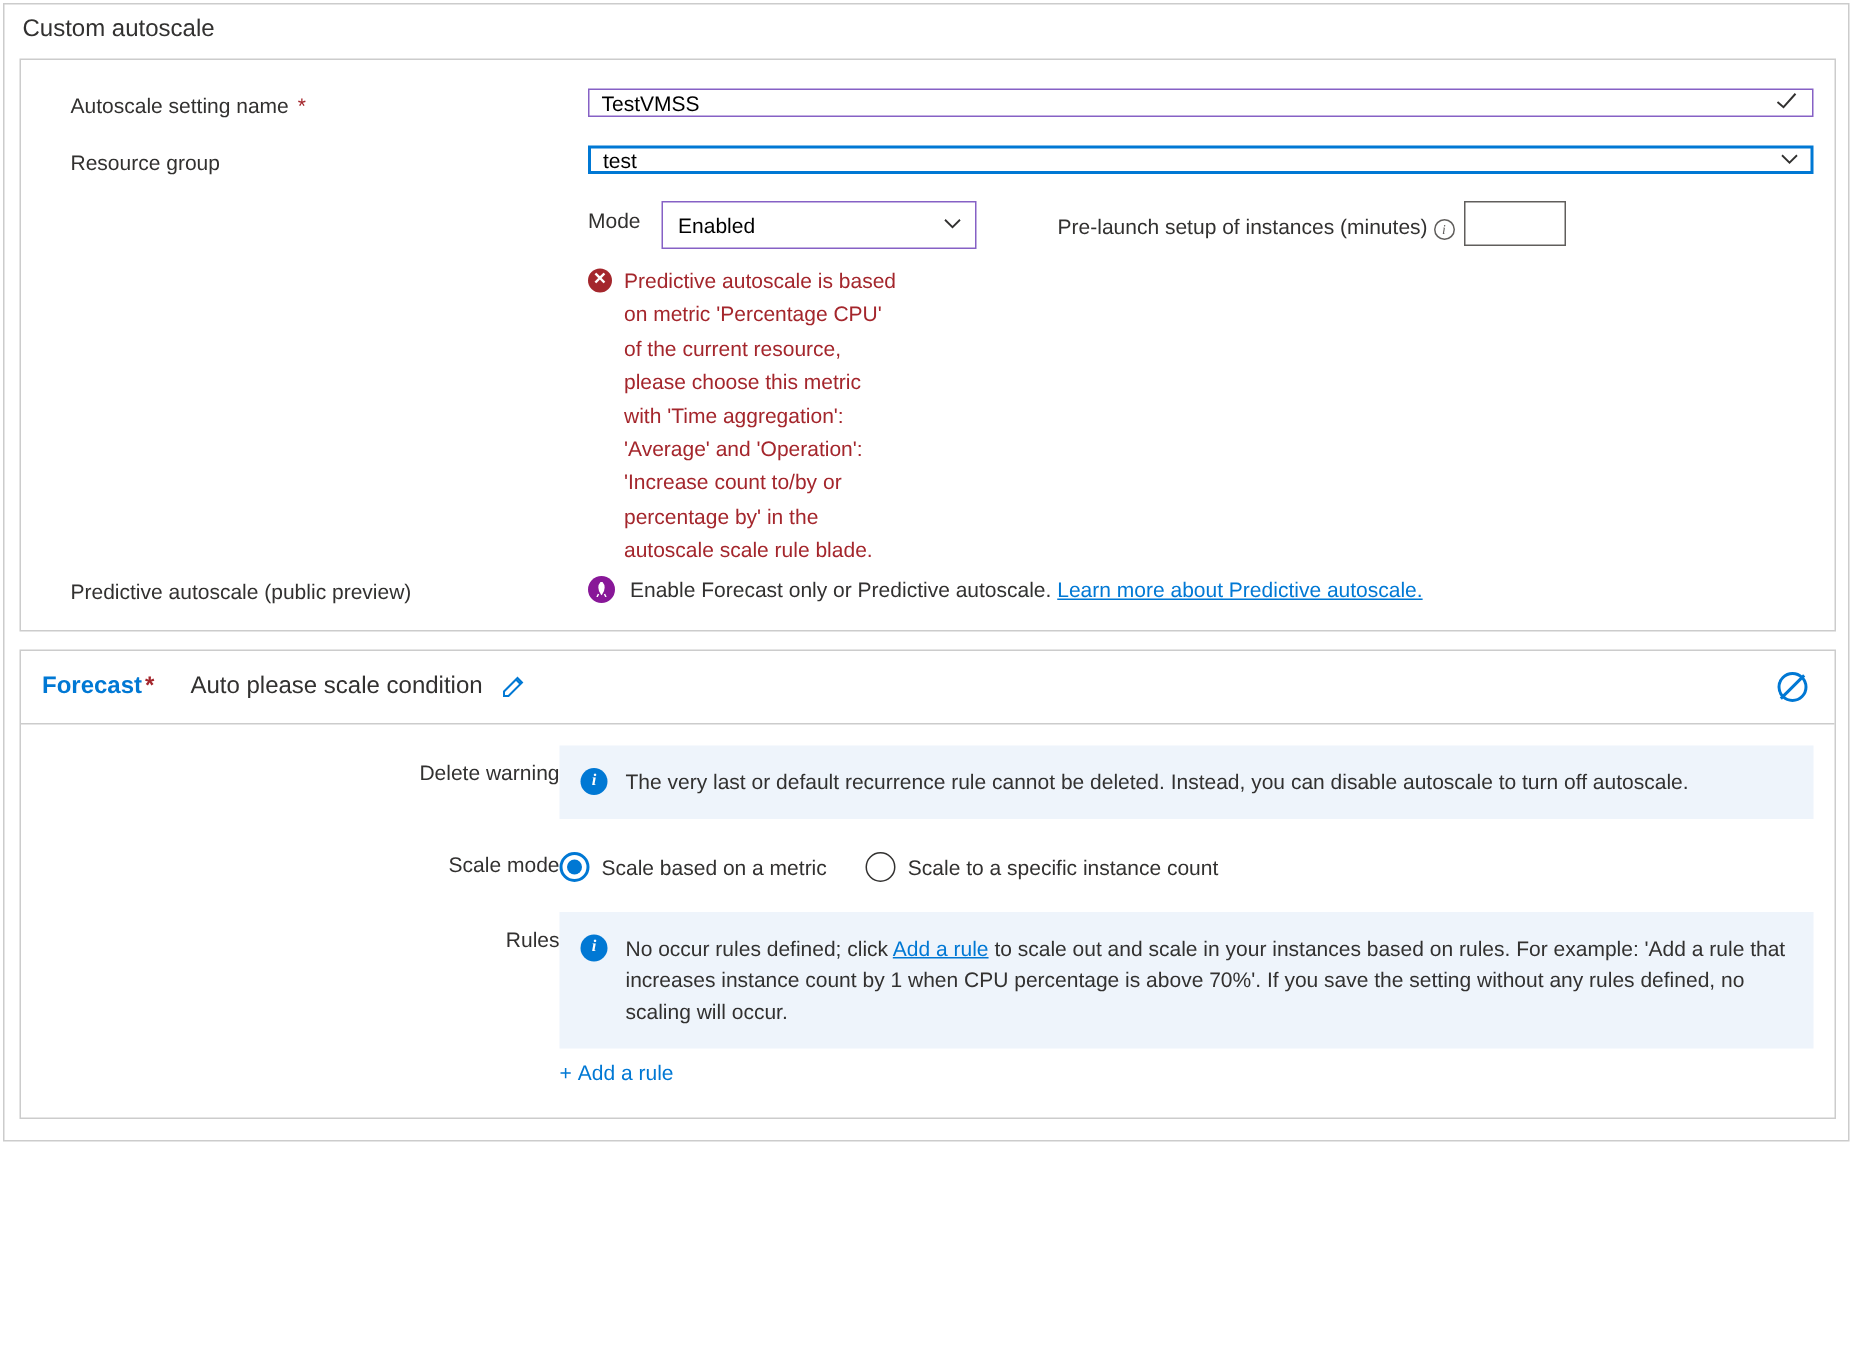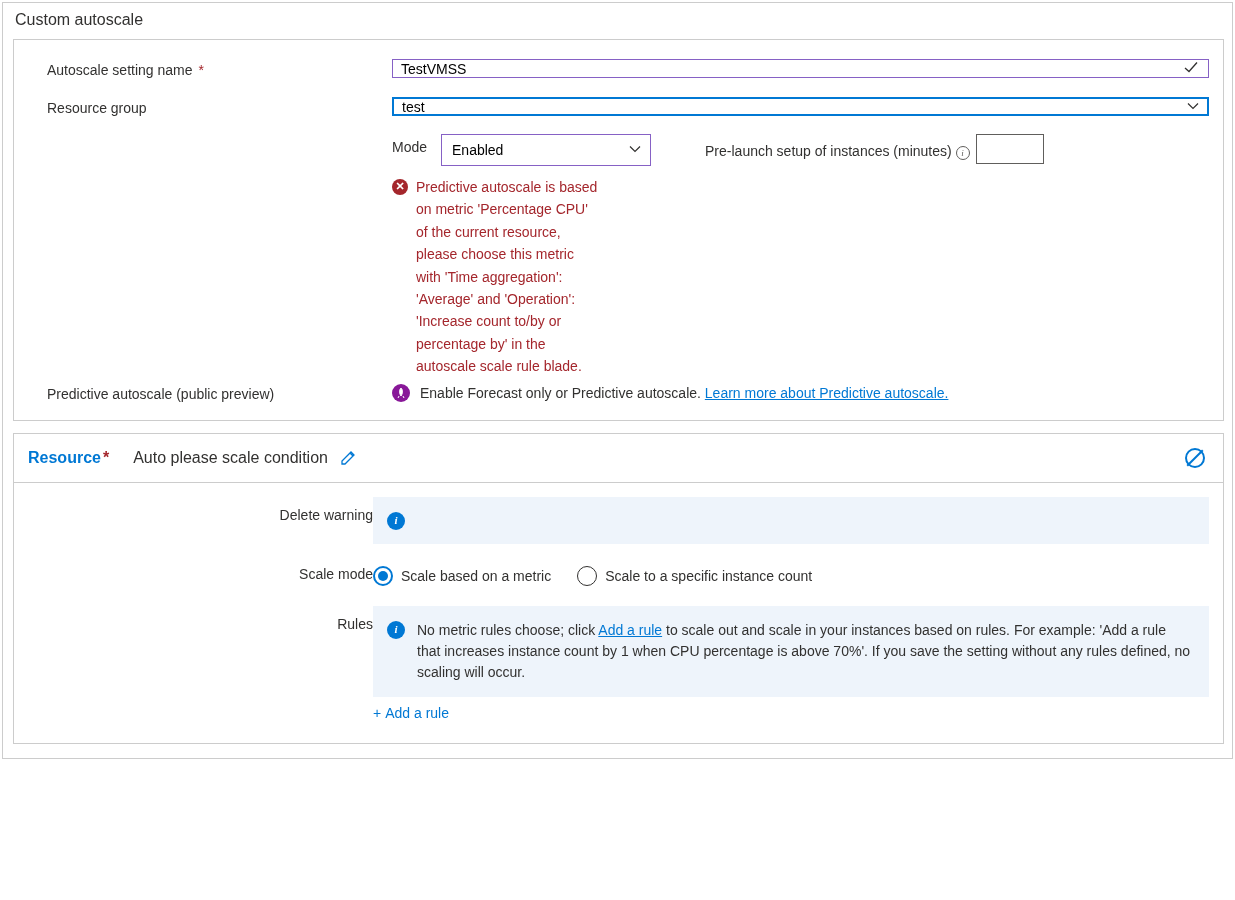--- a/index.html
+++ b/index.html
@@ -413,38 +413,39 @@
             <a class="link">Learn more about Predictive autoscale.</a>
           </span>
         </div>
       </div>
     </div>
   </div>
 
   <div class="cond-panel">
     <div class="cond-header">
       <span class="cond-title">
-        <span>Resource</span><span class="required-star">*</span>
+        <span>Forecast</span><span class="required-star">*</span>
       </span>
       <span class="cond-sub">Auto please scale condition</span>
       <span class="pencil-icon">
         <svg width="16" height="16" viewBox="0 0 16 16">
             <path d="M2 14 L2 11 L11 2 L14 5 L5 14 Z M10 3 L13 6" stroke="#0078d4" stroke-width="1.3" fill="none"></path>
           </svg>
       </span>
       <span class="spacer"></span>
       <span class="disallow-icon"></span>
     </div>
 
     <div class="cond-body">
 
       <div class="body-row">
         <div class="body-label">Delete warning</div>
         <div class="info-box">
           <span class="info-circle">i</span>
+          <span>The very last or default recurrence rule cannot be deleted. Instead, you can disable autoscale to turn off autoscale.</span>
         </div>
       </div>
 
       <div class="body-row">
         <div class="body-label no-pad">Scale mode</div>
         <div class="radio-group">
           <label class="radio-opt">
             <span class="radio-circle selected">
                 <span class="radio-dot"></span>
               </span>
@@ -456,21 +457,21 @@
           </label>
         </div>
       </div>
 
       <div class="body-row" style="margin-bottom:12px">
         <div class="body-label">Rules</div>
         <div class="rules-wrap">
           <div class="info-box">
             <span class="info-circle">i</span>
             <span>
-              <span>No metric rules choose; click </span><a class="link">Add a rule</a><span> to scale out and scale in your instances based on rules. For example: 'Add a rule that increases instance count by 1 when CPU percentage is above 70%'. If you save the setting without any rules defined, no scaling will occur.</span>
+              <span>No occur rules defined; click </span><a class="link">Add a rule</a><span> to scale out and scale in your instances based on rules. For example: 'Add a rule that increases instance count by 1 when CPU percentage is above 70%'. If you save the setting without any rules defined, no scaling will occur.</span>
             </span>
           </div>
           <span class="add-rule">
             <span>+</span>
             <span>Add a rule</span>
           </span>
         </div>
       </div>
 
     </div>

